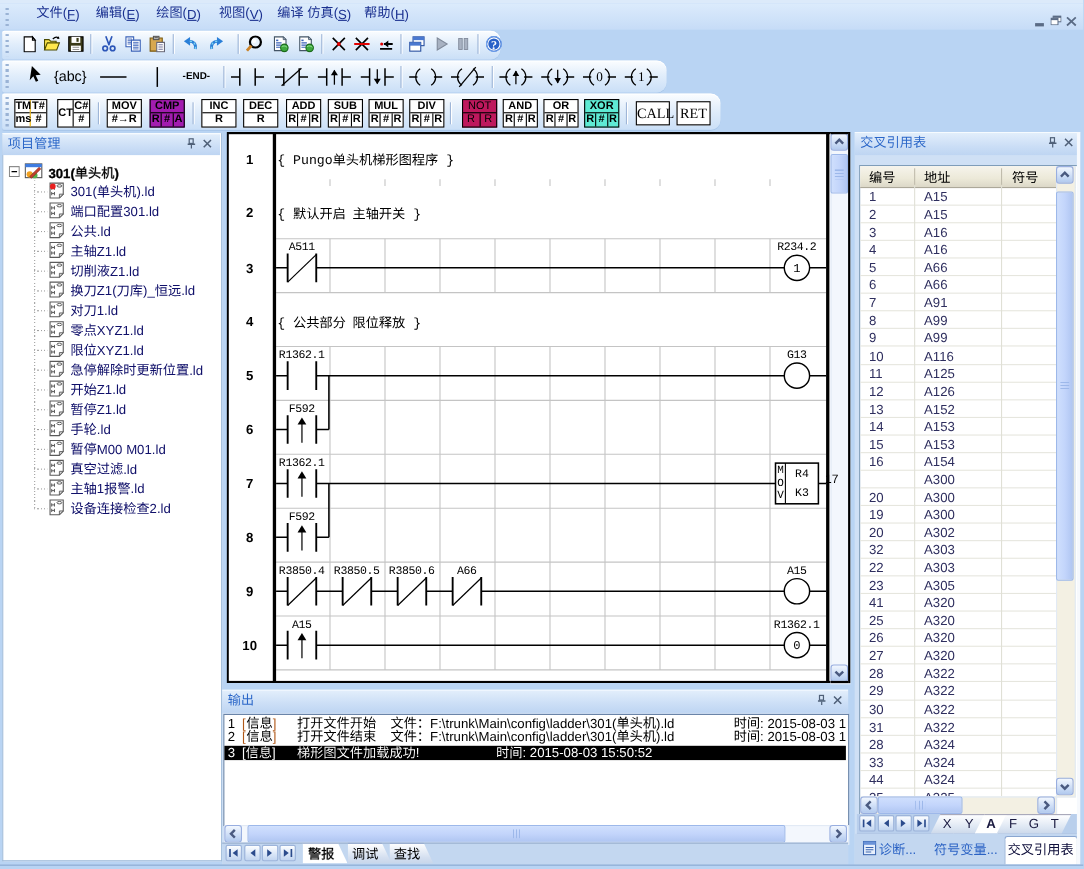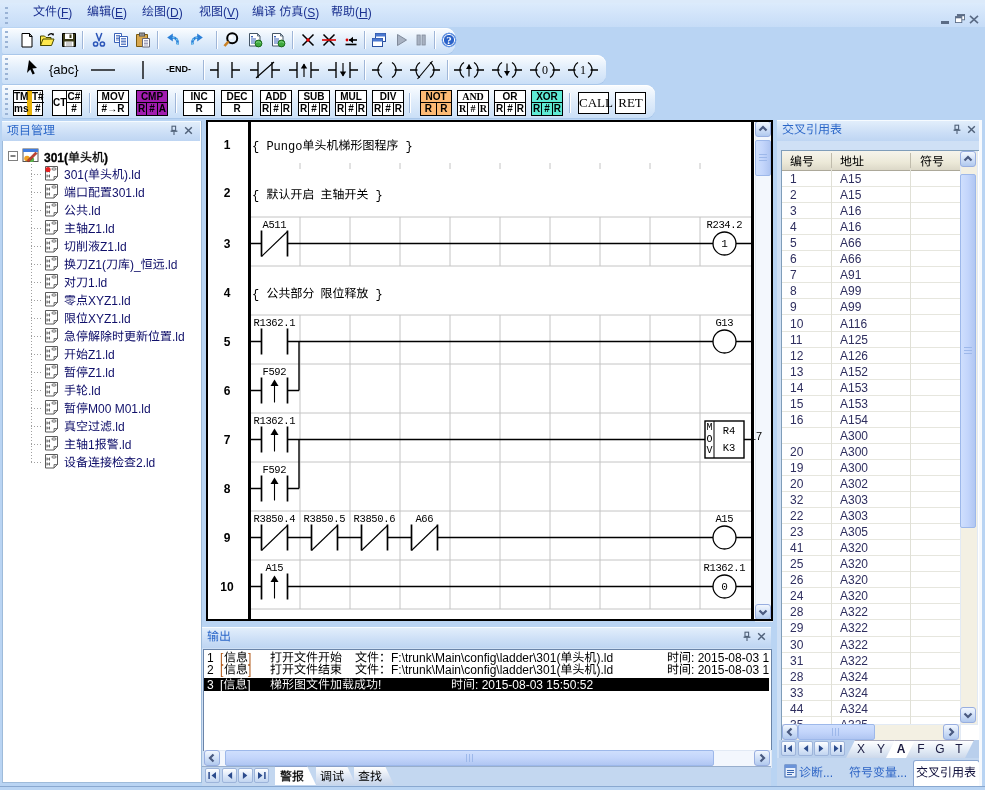--- a/index.html
+++ b/index.html
@@ -355,21 +355,21 @@
       <text x="15" y="15" font-family="Liberation Serif" font-size="12" fill="#000" text-anchor="middle">1</text>
     </svg></div>
 <div style="position:absolute;left:49px;top:62px;font-family:'Liberation Sans';font-size:13px;color:#000">{abc}</div>
 <div style="position:absolute;left:166px;top:64px;font-family:'Liberation Sans';font-size:9px;font-weight:bold;color:#000;letter-spacing:0">-END-</div>
 <div style="position:absolute;left:203px;top:60px;width:1px;height:20px;background:#9fb6d8;box-shadow:1px 0 0 #fff"></div>
 <div style="position:absolute;left:364px;top:60px;width:1px;height:20px;background:#9fb6d8;box-shadow:1px 0 0 #fff"></div>
 <div style="position:absolute;left:447px;top:60px;width:1px;height:20px;background:#9fb6d8;box-shadow:1px 0 0 #fff"></div>
 <div class="band" style="left:2px;top:85px;width:653px;height:33px"></div>
 <div style="position:absolute;left:5px;top:88px;width:3px;height:27px;background:repeating-linear-gradient(180deg,#9ab3d5 0 2px,transparent 2px 5px)"></div>
 <div style="position:absolute;left:13px;top:90px;width:28px;border:1.2px solid #000;background:#fff;color:#000;font-family:'Liberation Sans';font-size:10px;font-weight:bold;display:flex">
-    <div style="width:13px;border-right:5px solid #eab308;">
+    <div style="width:13px;border-right:1px solid #eab308;">
       <div style="height:11px;line-height:11px;border-bottom:1px solid #000">TM</div>
       <div style="height:12px;line-height:12px">ms</div>
     </div>
     <div style="flex:1;text-align:center">
       <div style="height:11px;line-height:11px;border-bottom:1px solid #000">T#</div>
       <div style="height:12px;line-height:12px">#</div>
     </div>
   </div>
 <div style="position:absolute;left:52px;top:90px;width:28px;border:1.2px solid #000;background:#fff;color:#000;font-family:'Liberation Sans';font-size:10px;font-weight:bold;display:flex">
     <div style="width:13px;border-right:1px solid #000;text-align:center">
@@ -431,28 +431,28 @@
     </div>
   </div>
 <div style="position:absolute;left:372px;top:90px;width:30px;border:1.2px solid #000;background:#fff;color:#000;font-family:'Liberation Sans';font-size:10px;font-weight:bold">
     <div style="height:11px;line-height:11px;text-align:center;border-bottom:1px solid #000">DIV</div>
     <div style="display:flex;height:12px;line-height:12px">
       <div style="flex:1;text-align:center">R</div>
       <div style="flex:1;border-left:1px solid #000;text-align:center">#</div>
       <div style="flex:1;border-left:1px solid #000;text-align:center">R</div>
     </div>
   </div>
-<div style="position:absolute;left:420px;top:90px;width:30px;border:1.2px solid #000;background:#fdba74;color:#000;font-family:'Liberation Sans';font-size:10px;font-weight:bold">
+<div style="position:absolute;left:420px;top:90px;width:30px;border:1.2px solid #000;background:#be185d;color:#000;font-family:'Liberation Sans';font-size:10px;font-weight:normal">
     <div style="height:11px;line-height:11px;text-align:center;border-bottom:1px solid #000">NOT</div>
     <div style="display:flex;height:12px;line-height:12px">
       <div style="flex:1;text-align:center">R</div>
       <div style="flex:1;border-left:1px solid #000;text-align:center">R</div>
     </div>
   </div>
-<div style="position:absolute;left:457px;top:90px;width:30px;border:1.2px solid #000;background:#fff;color:#000;font-family:Liberation Serif, serif;font-size:10px;font-weight:bold">
+<div style="position:absolute;left:457px;top:90px;width:30px;border:1.2px solid #000;background:#fff;color:#000;font-family:Liberation Sans, sans-serif;font-size:10px;font-weight:bold">
     <div style="height:11px;line-height:11px;text-align:center;border-bottom:1px solid #000">AND</div>
     <div style="display:flex;height:12px;line-height:12px">
       <div style="flex:1;text-align:center">R</div>
       <div style="flex:1;border-left:1px solid #000;text-align:center">#</div>
       <div style="flex:1;border-left:1px solid #000;text-align:center">R</div>
     </div>
   </div>
 <div style="position:absolute;left:494px;top:90px;width:30px;border:1.2px solid #000;background:#fff;color:#000;font-family:'Liberation Sans';font-size:10px;font-weight:bold">
     <div style="height:11px;line-height:11px;text-align:center;border-bottom:1px solid #000">OR</div>
     <div style="display:flex;height:12px;line-height:12px">
@@ -1297,21 +1297,21 @@
     <div style="position:absolute;left:782px;top:539.1px;width:178px;height:1px;background:#e6e6de"></div>
     <div style="position:absolute;left:790px;top:540.2px;width:100px;height:16px;font-size:12px;color:#2e2e5e;line-height:16px">41</div>
     <div style="position:absolute;left:840px;top:540.2px;width:100px;height:16px;font-size:12px;color:#2e2e5e;line-height:16px">A320</div>
     <div style="position:absolute;left:782px;top:555.2px;width:178px;height:1px;background:#e6e6de"></div>
     <div style="position:absolute;left:790px;top:556.2px;width:100px;height:16px;font-size:12px;color:#2e2e5e;line-height:16px">25</div>
     <div style="position:absolute;left:840px;top:556.2px;width:100px;height:16px;font-size:12px;color:#2e2e5e;line-height:16px">A320</div>
     <div style="position:absolute;left:782px;top:571.2px;width:178px;height:1px;background:#e6e6de"></div>
     <div style="position:absolute;left:790px;top:572.2px;width:100px;height:16px;font-size:12px;color:#2e2e5e;line-height:16px">26</div>
     <div style="position:absolute;left:840px;top:572.2px;width:100px;height:16px;font-size:12px;color:#2e2e5e;line-height:16px">A320</div>
     <div style="position:absolute;left:782px;top:587.3px;width:178px;height:1px;background:#e6e6de"></div>
-    <div style="position:absolute;left:790px;top:588.3px;width:100px;height:16px;font-size:12px;color:#2e2e5e;line-height:16px">24</div>
+    <div style="position:absolute;left:790px;top:588.3px;width:100px;height:16px;font-size:12px;color:#2e2e5e;line-height:16px">27</div>
     <div style="position:absolute;left:840px;top:588.3px;width:100px;height:16px;font-size:12px;color:#2e2e5e;line-height:16px">A320</div>
     <div style="position:absolute;left:782px;top:603.3px;width:178px;height:1px;background:#e6e6de"></div>
     <div style="position:absolute;left:790px;top:604.4px;width:100px;height:16px;font-size:12px;color:#2e2e5e;line-height:16px">28</div>
     <div style="position:absolute;left:840px;top:604.4px;width:100px;height:16px;font-size:12px;color:#2e2e5e;line-height:16px">A322</div>
     <div style="position:absolute;left:782px;top:619.4px;width:178px;height:1px;background:#e6e6de"></div>
     <div style="position:absolute;left:790px;top:620.4px;width:100px;height:16px;font-size:12px;color:#2e2e5e;line-height:16px">29</div>
     <div style="position:absolute;left:840px;top:620.4px;width:100px;height:16px;font-size:12px;color:#2e2e5e;line-height:16px">A322</div>
     <div style="position:absolute;left:782px;top:635.5px;width:178px;height:1px;background:#e6e6de"></div>
     <div style="position:absolute;left:790px;top:636.5px;width:100px;height:16px;font-size:12px;color:#2e2e5e;line-height:16px">30</div>
     <div style="position:absolute;left:840px;top:636.5px;width:100px;height:16px;font-size:12px;color:#2e2e5e;line-height:16px">A322</div>

